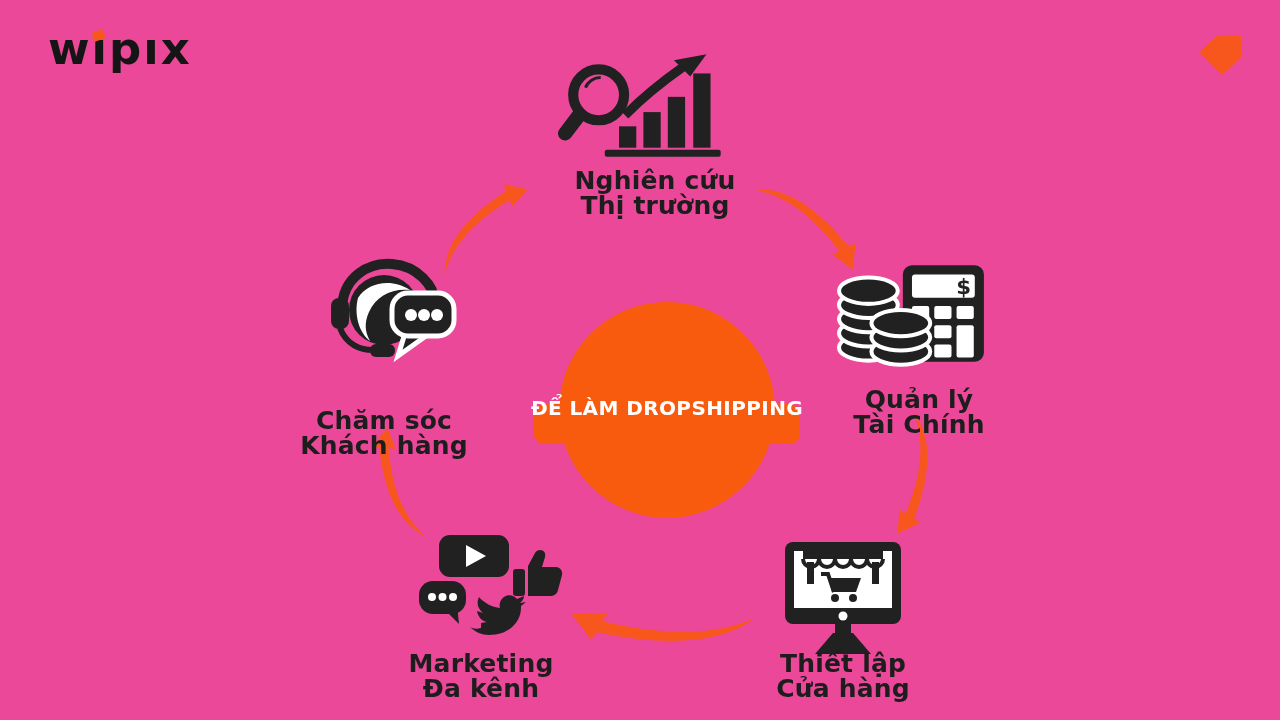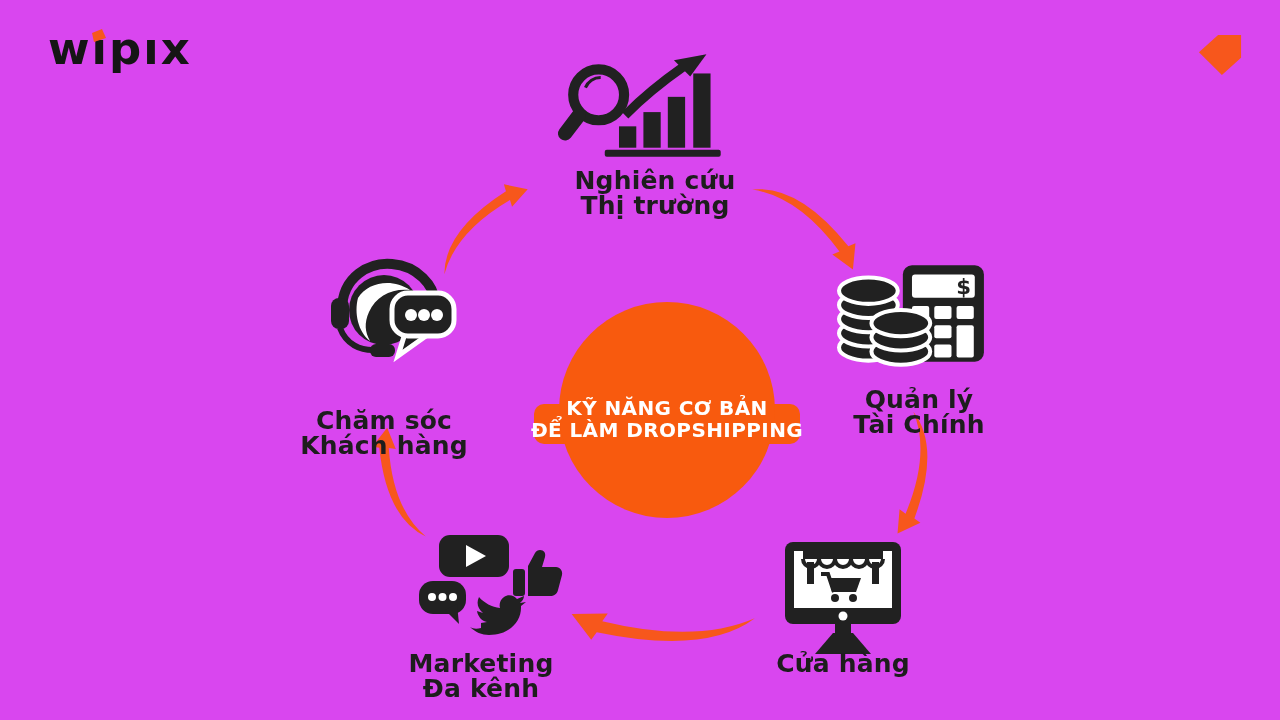--- a/index.html
+++ b/index.html
@@ -35,21 +35,21 @@
   .arrow{position:absolute;overflow:visible;}
   .ar-a{left:415px;top:199px;width:126px;height:50px;transform:rotate(-46deg);}
   .ar-b{left:742px;top:193px;width:136px;height:54px;transform:rotate(38deg);}
   .ar-c{left:852px;top:448px;width:130px;height:52px;transform:rotate(97deg);}
   .ar-d{left:566px;top:599px;width:194px;height:62px;transform:rotate(181deg);}
   .ar-e{left:335px;top:461px;width:122px;height:50px;transform:rotate(250deg);}
 </style>
 </head>
 <body>
 
-<div class="stage" style="background: #d946ef;">
+<div class="stage" style="background: #ec4899;">
 
   <div class="logo">
     <span>wı</span><span>pıx</span>
     <svg class="logo-dot" viewBox="0 0 15 13">
       <polygon class="accent" points="2,13 0,4 10,0 14,9" fill="#f7571c"></polygon>
     </svg>
   </div>
 
   <svg class="corner-mark" viewBox="0 0 48 46">
     <polygon class="accent" points="2,20 22,2 46,2 46,26 26,44" fill="#f7571c"></polygon>
@@ -67,21 +67,20 @@
   <svg class="arrow ar-d" viewBox="0 0 145 56" preserveAspectRatio="none">
     <path d="M 4 40 Q 40 6 122 25 L 126 18 L 141 41 L 114 42 L 118 35 Q 48 16 4 40 Z" fill="#f7571c"></path>
   </svg>
   <svg class="arrow ar-e" viewBox="0 0 145 56" preserveAspectRatio="none">
     <path d="M 4 40 Q 40 6 122 25 L 126 18 L 141 41 L 114 42 L 118 35 Q 48 16 4 40 Z" fill="#f7571c"></path>
   </svg>
 
   <div class="center-band" style="background: rgb(248, 90, 14);"></div>
   <div class="center-circle" style="background: rgb(248, 90, 14);"></div>
   <div class="center-text" style="color: rgb(255, 255, 255);">
-    <div>KỸ NĂNG CƠ BẢN</div>
     <div>ĐỂ LÀM DROPSHIPPING</div>
   </div>
 
   <svg class="node-icon ic-top" viewBox="0 0 175 110">
     <rect class="ink" x="44" y="98" width="114" height="7" rx="2" fill="#212121"></rect>
     <rect class="ink" x="58" y="75" width="17" height="21" fill="#212121"></rect>
     <rect class="ink" x="82" y="61" width="17" height="35" fill="#212121"></rect>
     <rect class="ink" x="106" y="46" width="17" height="50" fill="#212121"></rect>
     <rect class="ink" x="131" y="23" width="17" height="73" fill="#212121"></rect>
     <path class="ink-stroke" d="M64 64 C 84 44 102 30 122 16" fill="none" stroke-width="9" stroke="#212121"></path>
@@ -138,20 +137,21 @@
     <rect class="ink" x="89" y="22" width="7" height="22" fill="#212121"></rect>
     <path class="ink-stroke" d="M38 34 h7 l6 18" fill="none" stroke-width="4" stroke="#212121"></path>
     <polygon class="ink" points="46,38 78,38 73,52 49,52" fill="#212121"></polygon>
     <circle class="ink" cx="52" cy="58" r="4" fill="#212121"></circle>
     <circle class="ink" cx="70" cy="58" r="4" fill="#212121"></circle>
     <circle cx="60" cy="76" r="4.5" fill="#ffffff"></circle>
     <rect class="ink" x="52" y="84" width="16" height="9" fill="#212121"></rect>
     <polygon class="ink" points="32,114 88,114 70,93 50,93" fill="#212121"></polygon>
   </svg>
   <div class="node-label lbl-br">
+    <div>Thiết lập</div>
     <div>Cửa hàng</div>
   </div>
 
   <svg class="node-icon ic-bl" viewBox="0 0 150 115">
     <g>
       <rect class="ink" x="22" y="3" width="70" height="42" rx="11" fill="#212121"></rect>
       <polygon fill="#ffffff" points="49,13 49,35 69,24"></polygon>
     </g>
     <g>
       <rect class="ink" x="96" y="37" width="12" height="27" rx="3" fill="#212121"></rect>

